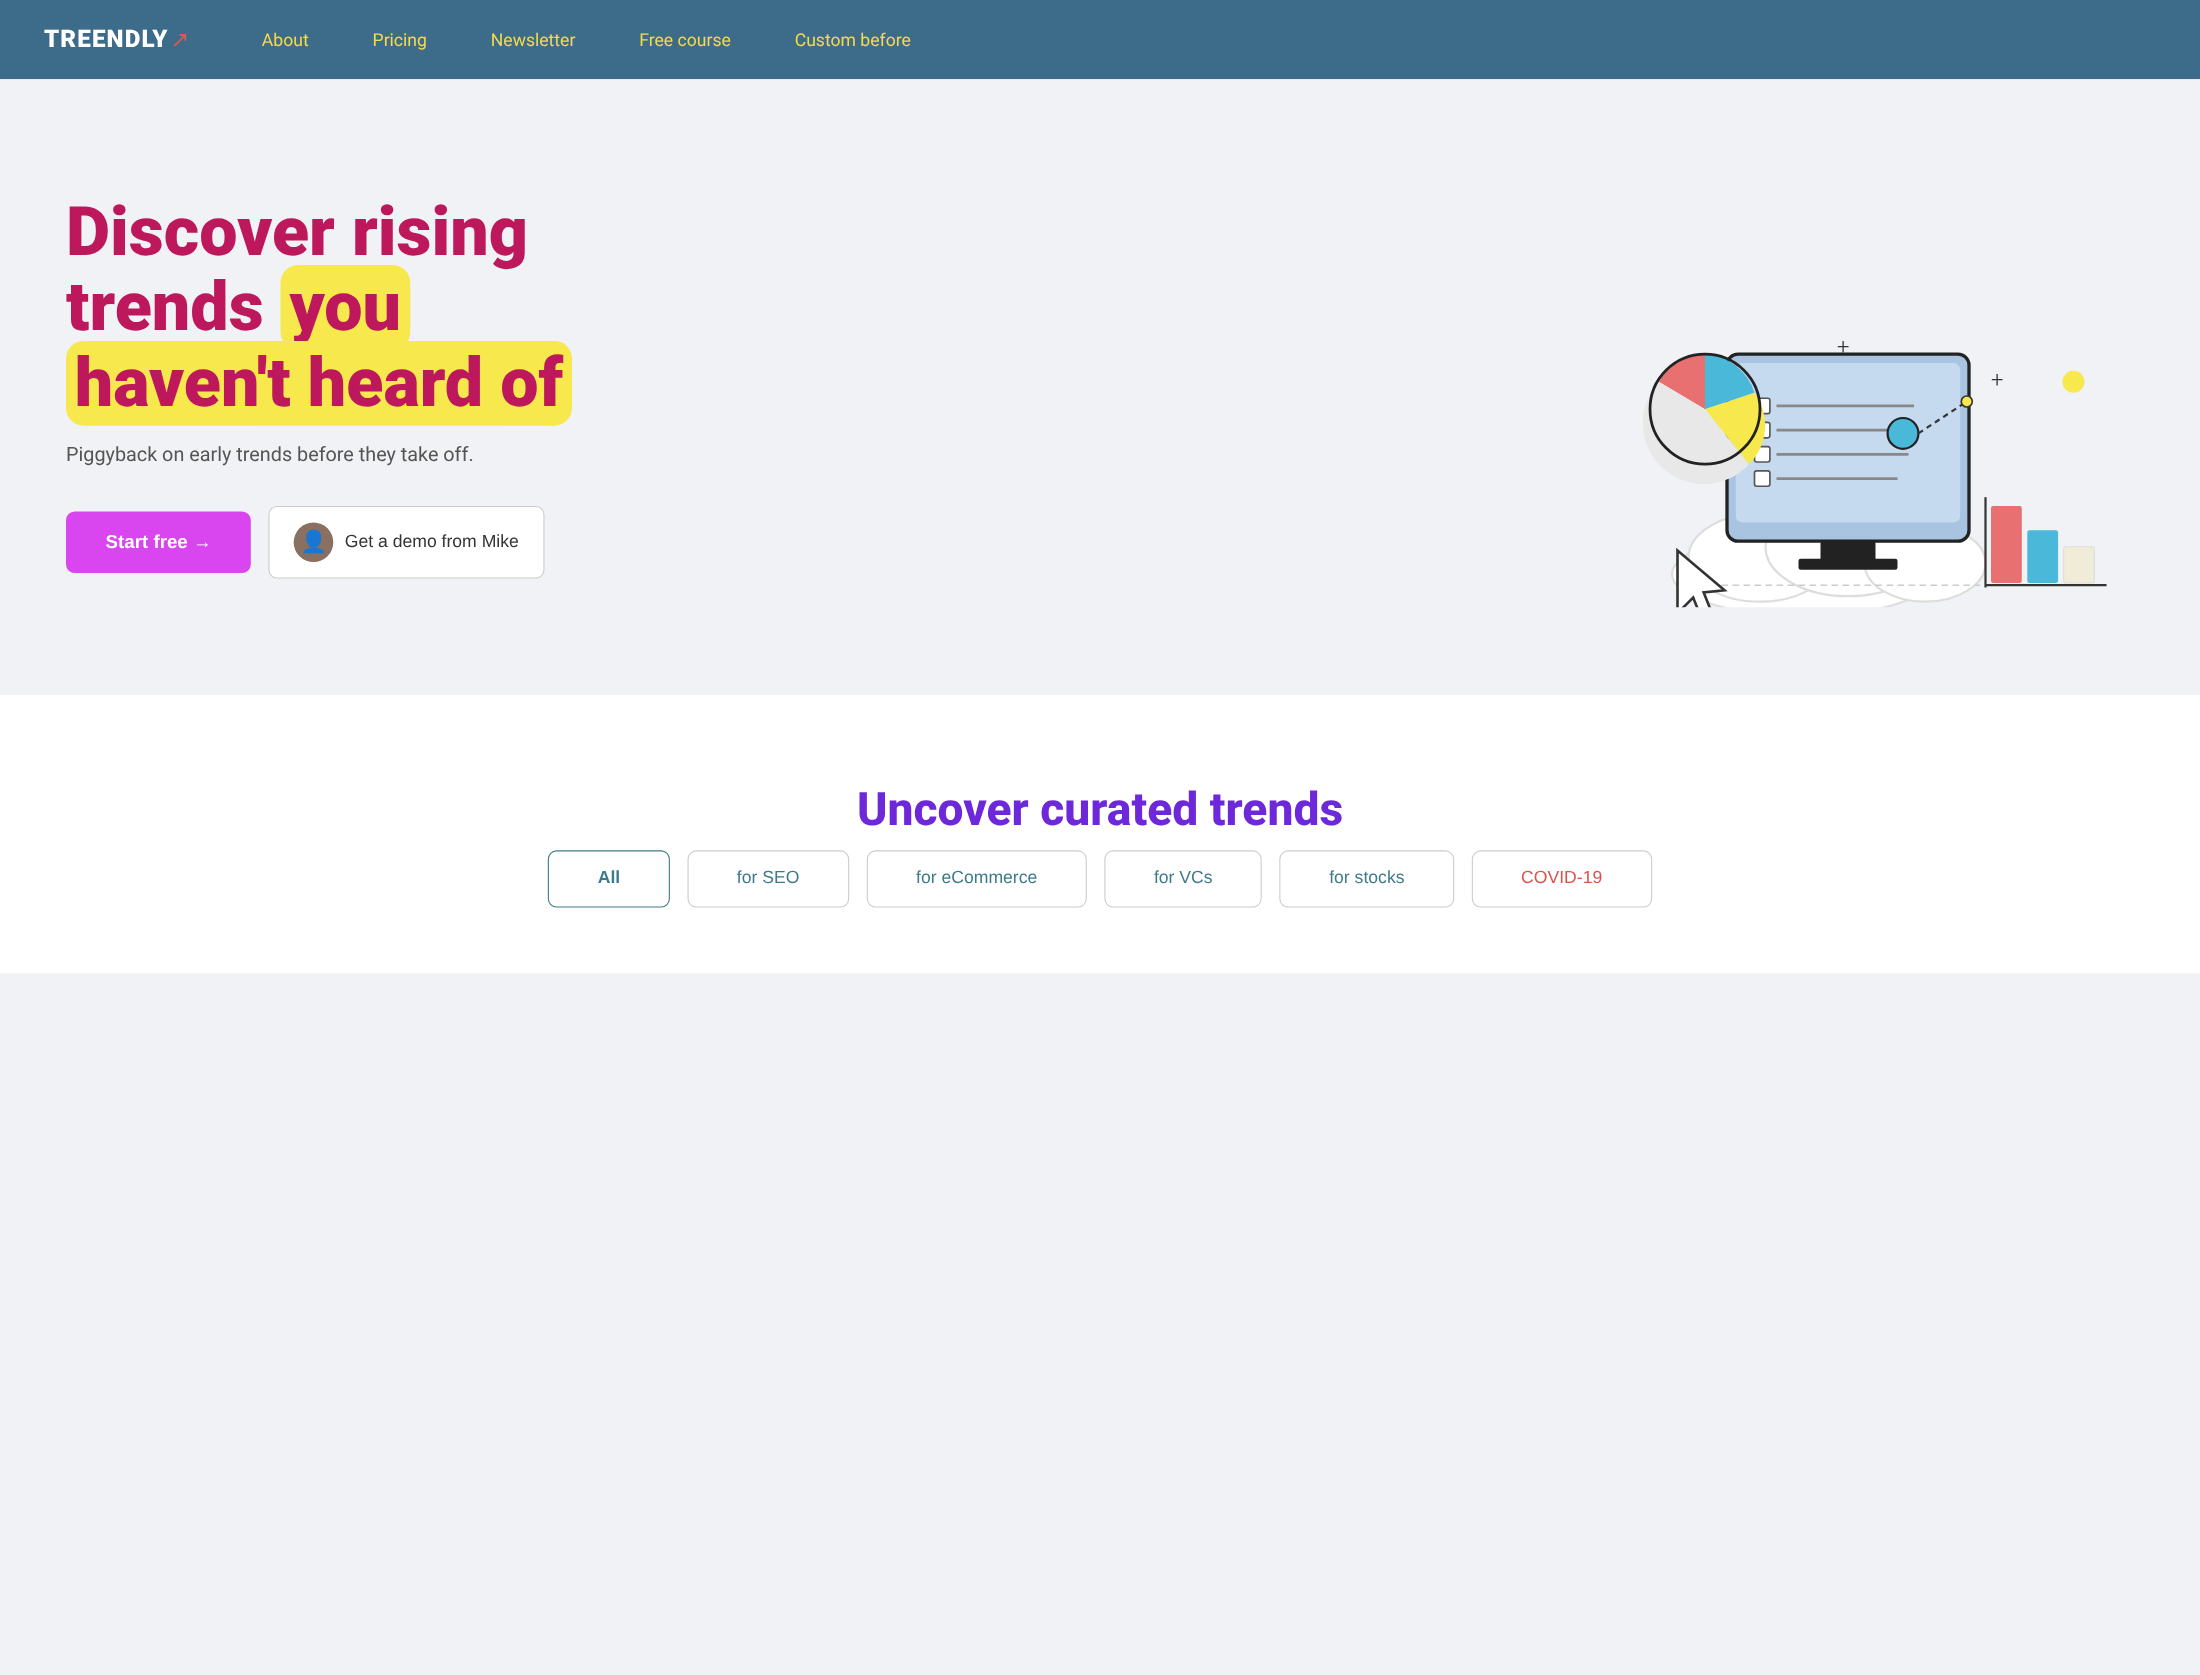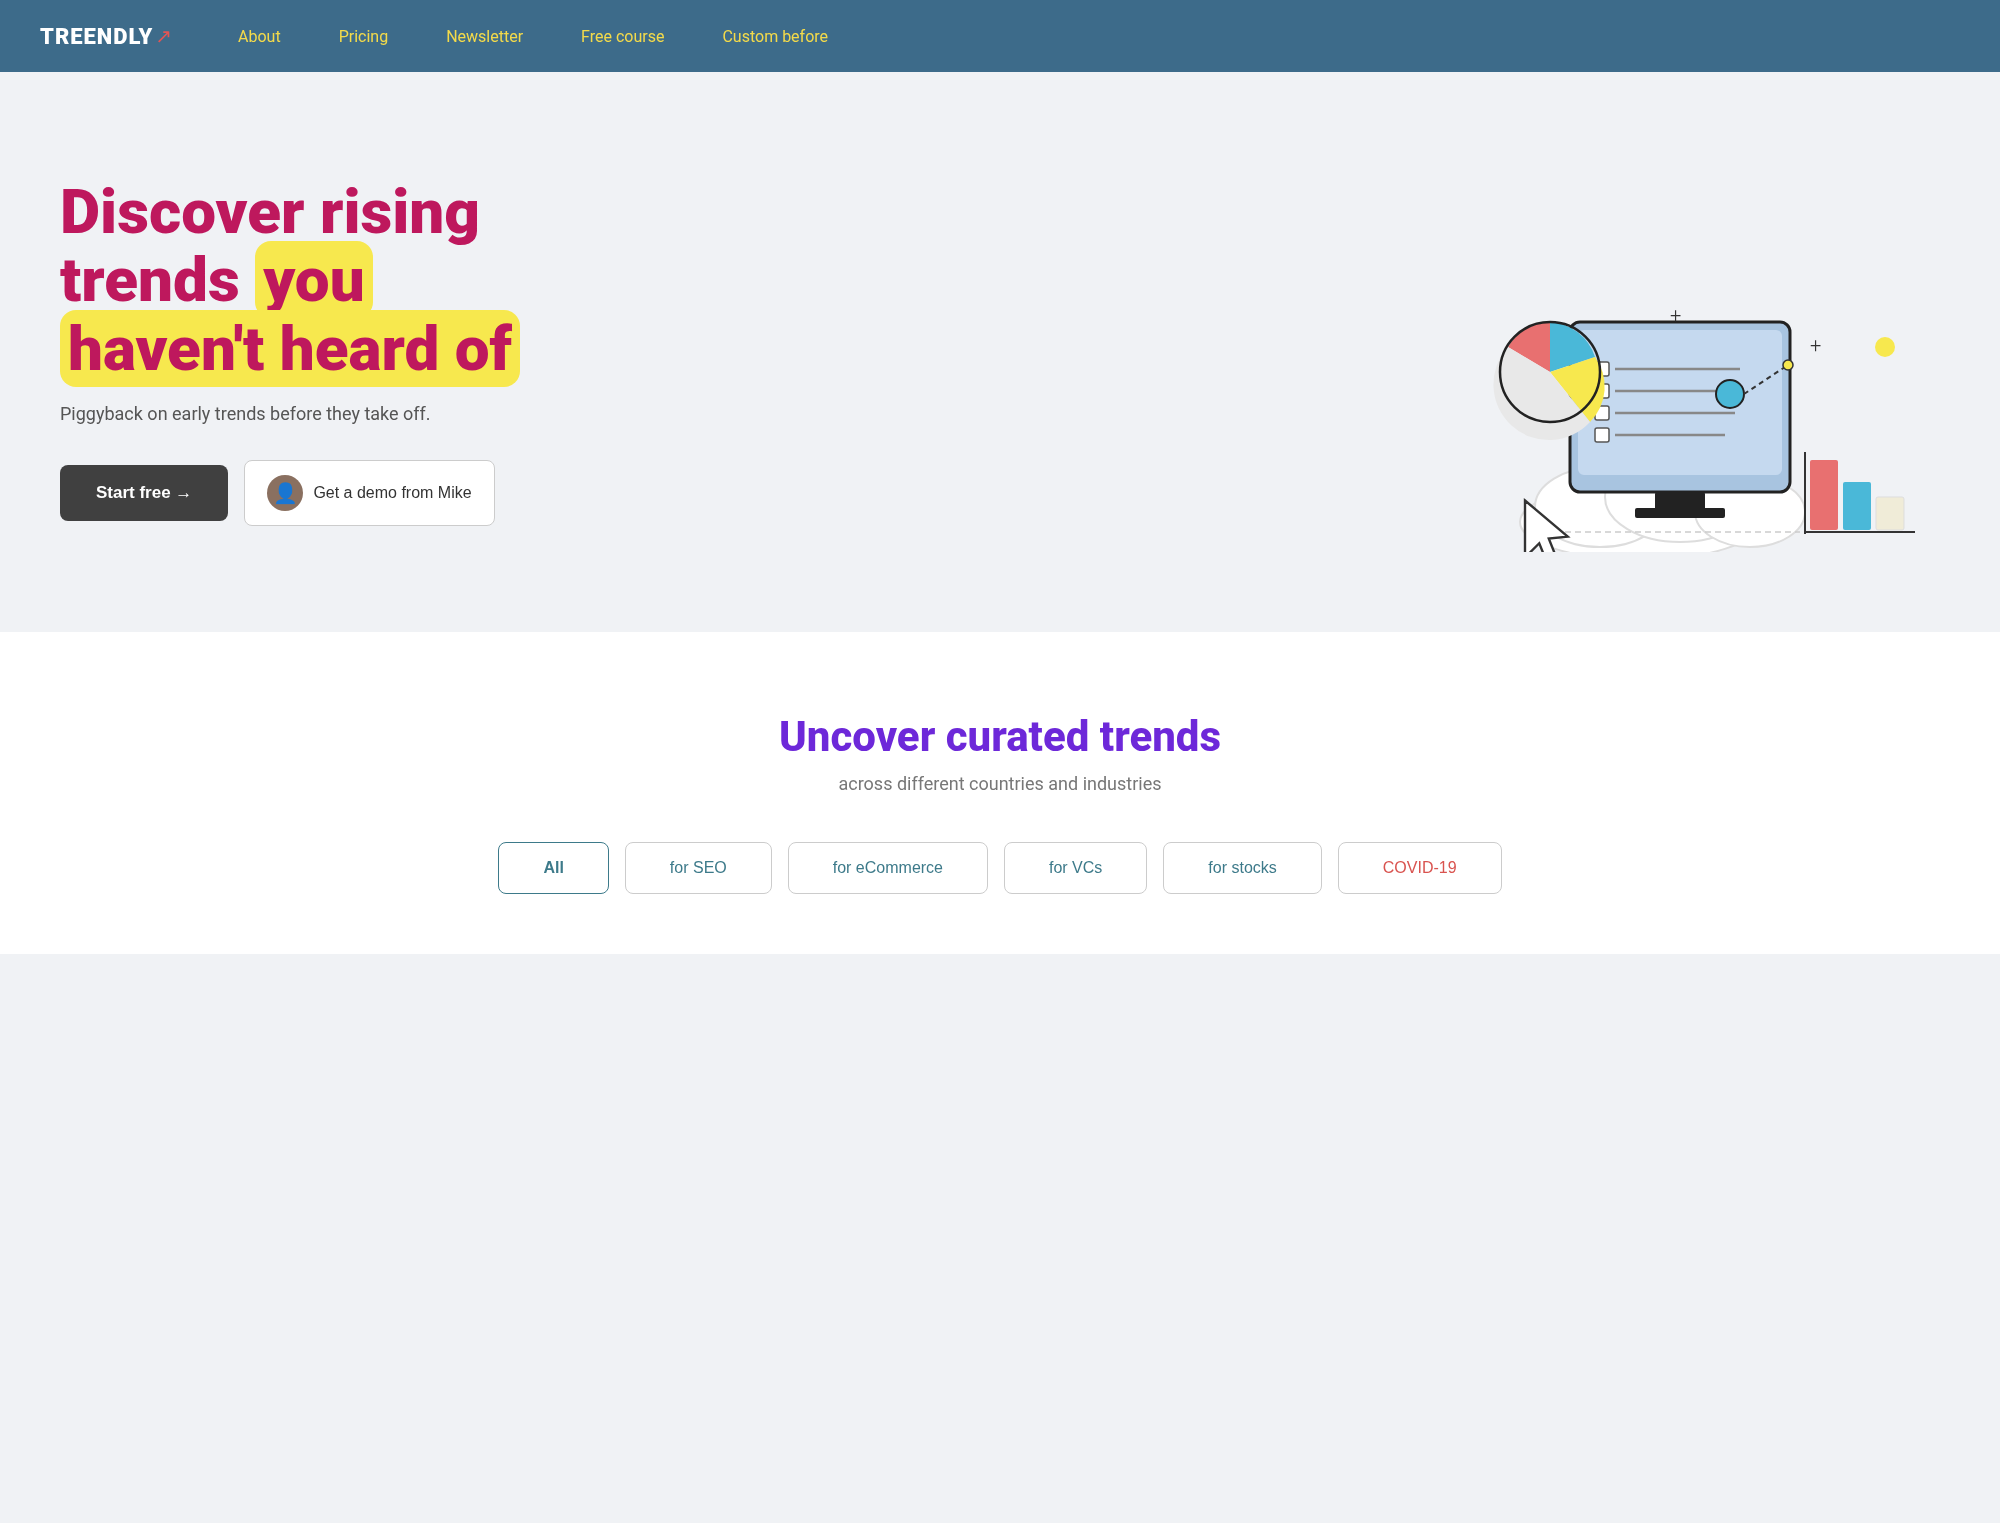--- a/index.html
+++ b/index.html
@@ -67,21 +67,21 @@
       font-size: 18px;
       color: #555;
       margin-bottom: 36px;
     }
     .hero-buttons {
       display: flex;
       gap: 16px;
       align-items: center;
     }
     .btn-primary {
-      background: #404040;
+      background: #d946ef;
       color: white;
       border: none;
       padding: 18px 36px;
       font-size: 17px;
       font-weight: 700;
       border-radius: 8px;
       cursor: pointer;
     }
     .btn-demo {
       display: flex;
@@ -261,21 +261,20 @@
 
       <polygon points="420,440 460,440 440,415" fill="#f7e84e"></polygon>
 
       <circle cx="445" cy="195" r="10" fill="#f7e84e"></circle>
     </svg>
   </div>
 </section>
 
 <section class="section2">
   <h2 class="section2-title">Uncover curated trends</h2>
-  <p class="section2-sub">across different countries and industries</p>
   <div class="tabs-row">
     <button class="tab-btn active">All</button>
     <button class="tab-btn">for SEO</button>
     <button class="tab-btn">for eCommerce</button>
     <button class="tab-btn">for VCs</button>
     <button class="tab-btn">for stocks</button>
     <button class="tab-btn covid">COVID-19</button>
   </div>
 </section>
 

